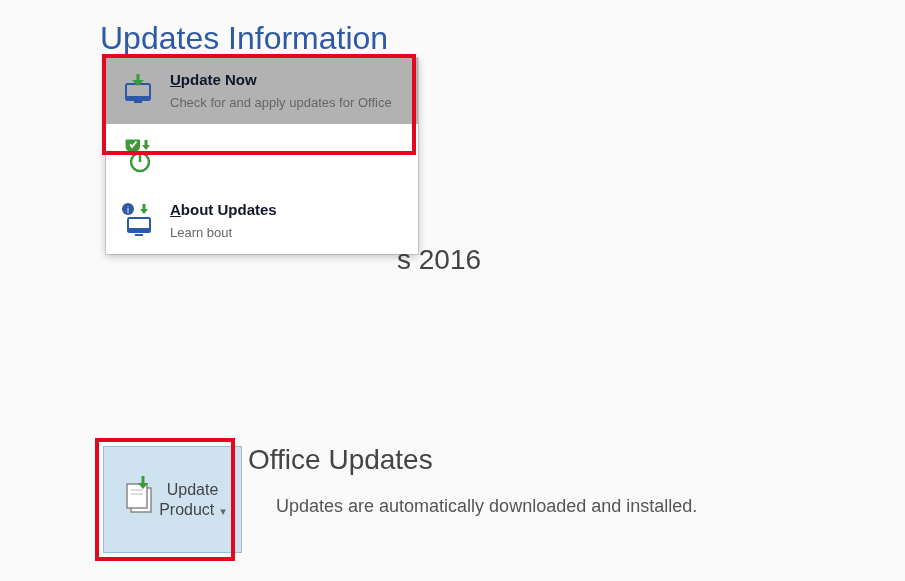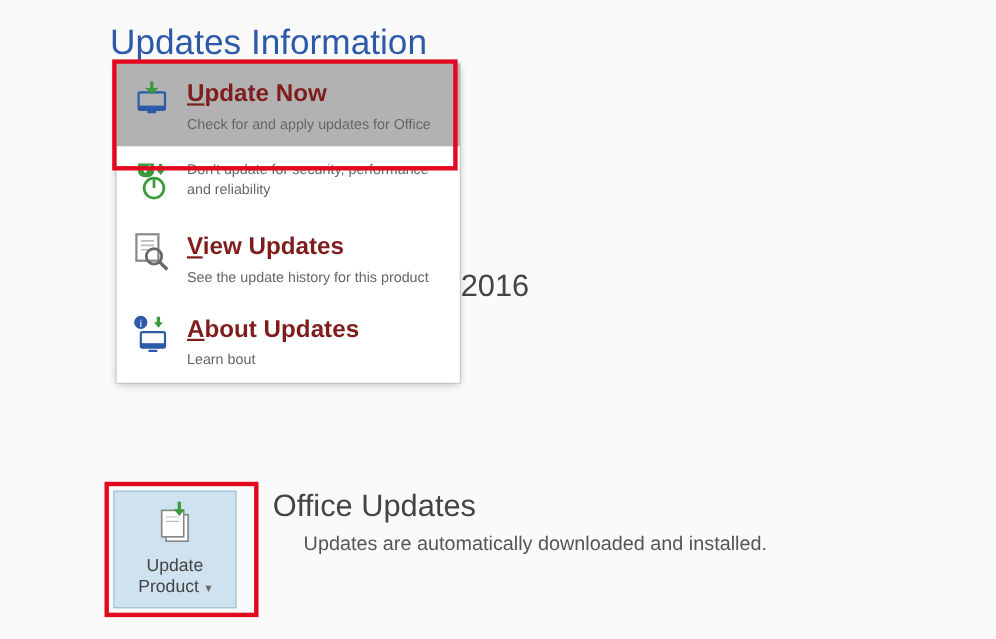--- a/index.html
+++ b/index.html
@@ -48,23 +48,23 @@
     .menu-item.highlighted { background: #b2b2b2; }
     .menu-icon-wrap {
       flex: 0 0 40px;
       height: 40px;
       display: flex;
       align-items: center;
       justify-content: center;
     }
     .menu-text { flex: 1; line-height: 1.35; }
     .menu-title {
-      font-size: 22px;
+      font-size: 15px;
       font-weight: 600;
-      color: #7f1d1d;
+      color: #0f172a;
       margin-bottom: 4px;
     }
     .menu-title .u { text-decoration: underline; }
     .menu-desc {
       font-size: 13px;
       color: #666;
       font-weight: 400;
     }
     .bg-suffix {
       position: absolute;
@@ -82,26 +82,26 @@
       width: 140px;
       height: 123px;
       border: 4px solid #e2081f;
       pointer-events: none;
       z-index: 30;
     }
     .update-options-btn {
       position: absolute;
       left: 103px;
       top: 446px;
-      width: 112px;
+      width: 139px;
       height: 107px;
       background: #cfe2f0;
       border: 1px solid #9abbd4;
       display: flex;
-      flex-direction: column;
+      flex-direction: row;
       align-items: center;
       justify-content: center;
       padding: 8px 6px;
       z-index: 10;
     }
     .update-options-btn .ico {
       margin-bottom: 6px;
     }
     .update-options-btn .lbl {
       text-align: center;
@@ -117,21 +117,21 @@
     .office-updates-block {
       position: absolute;
       left: 248px;
       top: 444px;
       z-index: 5;
     }
     .office-updates-title {
       font-size: 28px;
       color: #444;
       font-weight: 400;
-      margin-bottom: 8px;
+      margin-bottom: 20px;
     }
     .office-updates-sub {
       font-size: 18px;
       color: #555;
       margin-left: 28px;
     }
   </style>
 </head>
 <body>
 
@@ -162,40 +162,23 @@
       <svg width="40" height="40" viewBox="0 0 40 40">
         <path d="M12 4 L20 4 L20 12 C20 16 16 18 12 18 C8 18 4 16 4 12 L4 4 Z" fill="#3a9b3a" transform="translate(4,0) scale(0.9)"></path>
         <path d="M8 8 L10 11 L15 5" fill="none" stroke="#fff" stroke-width="2" transform="translate(5,1) scale(0.9)"></path>
         <path d="M28 4 L28 12" stroke="#3a9b3a" stroke-width="3"></path>
         <path d="M24 9 L28 14 L32 9" fill="#3a9b3a"></path>
         <circle cx="22" cy="26" r="9" fill="none" stroke="#3a9b3a" stroke-width="2.5"></circle>
         <line x1="22" y1="18" x2="22" y2="26" stroke="#3a9b3a" stroke-width="2.5"></line>
       </svg>
     </div>
     <div class="menu-text">
-      <div class="menu-desc">Don't update for security, performance and reliability</div>
-    </div>
-  </div>
-
-  <div class="menu-item">
-    <div class="menu-icon-wrap">
-      <svg width="40" height="40" viewBox="0 0 40 40">
-        <rect x="6" y="4" width="20" height="24" fill="none" stroke="#888" stroke-width="2"></rect>
-        <line x1="10" y1="10" x2="22" y2="10" stroke="#bbb" stroke-width="1.5"></line>
-        <line x1="10" y1="14" x2="22" y2="14" stroke="#bbb" stroke-width="1.5"></line>
-        <line x1="10" y1="18" x2="22" y2="18" stroke="#bbb" stroke-width="1.5"></line>
-        <circle cx="22" cy="24" r="7" fill="none" stroke="#666" stroke-width="2.5"></circle>
-        <line x1="27" y1="29" x2="34" y2="36" stroke="#666" stroke-width="3"></line>
-      </svg>
-    </div>
-    <div class="menu-text">
-      <div class="menu-title"><span class="u">V</span><span>iew Updates</span></div>
-      <div class="menu-desc">See the update history for this product</div>
-    </div>
-  </div>
+    </div>
+  </div>
+
 
   <div class="menu-item">
     <div class="menu-icon-wrap">
       <svg width="40" height="40" viewBox="0 0 40 40">
         <circle cx="10" cy="9" r="6" fill="#2d5aa8"></circle>
         <text x="10" y="13" font-size="9" text-anchor="middle" fill="#fff" font-family="Arial">i</text>
         <path d="M26 4 L26 12" stroke="#3a9b3a" stroke-width="3"></path>
         <path d="M22 9 L26 14 L30 9" fill="#3a9b3a"></path>
         <rect x="10" y="18" width="22" height="14" rx="1.5" fill="none" stroke="#2d5aa8" stroke-width="2"></rect>
         <rect x="10" y="28" width="22" height="4" fill="#2d5aa8"></rect>

